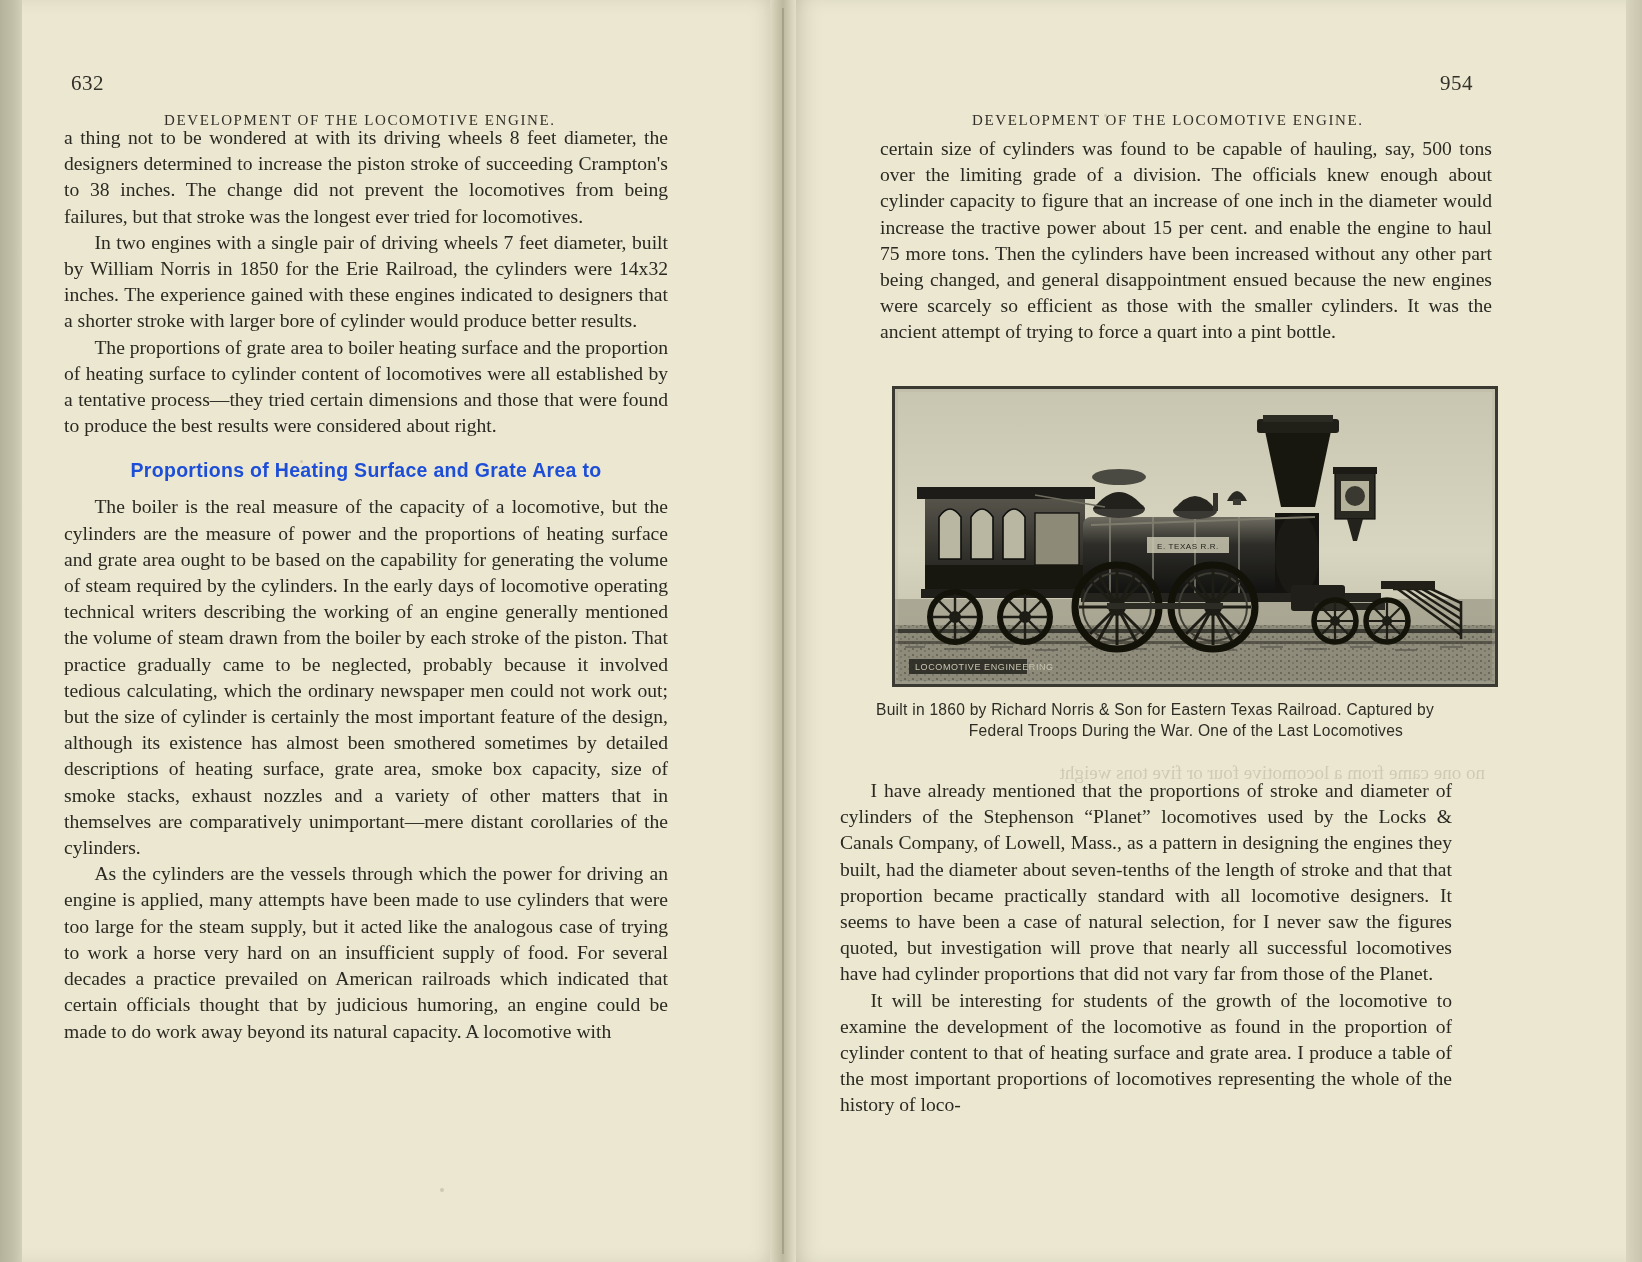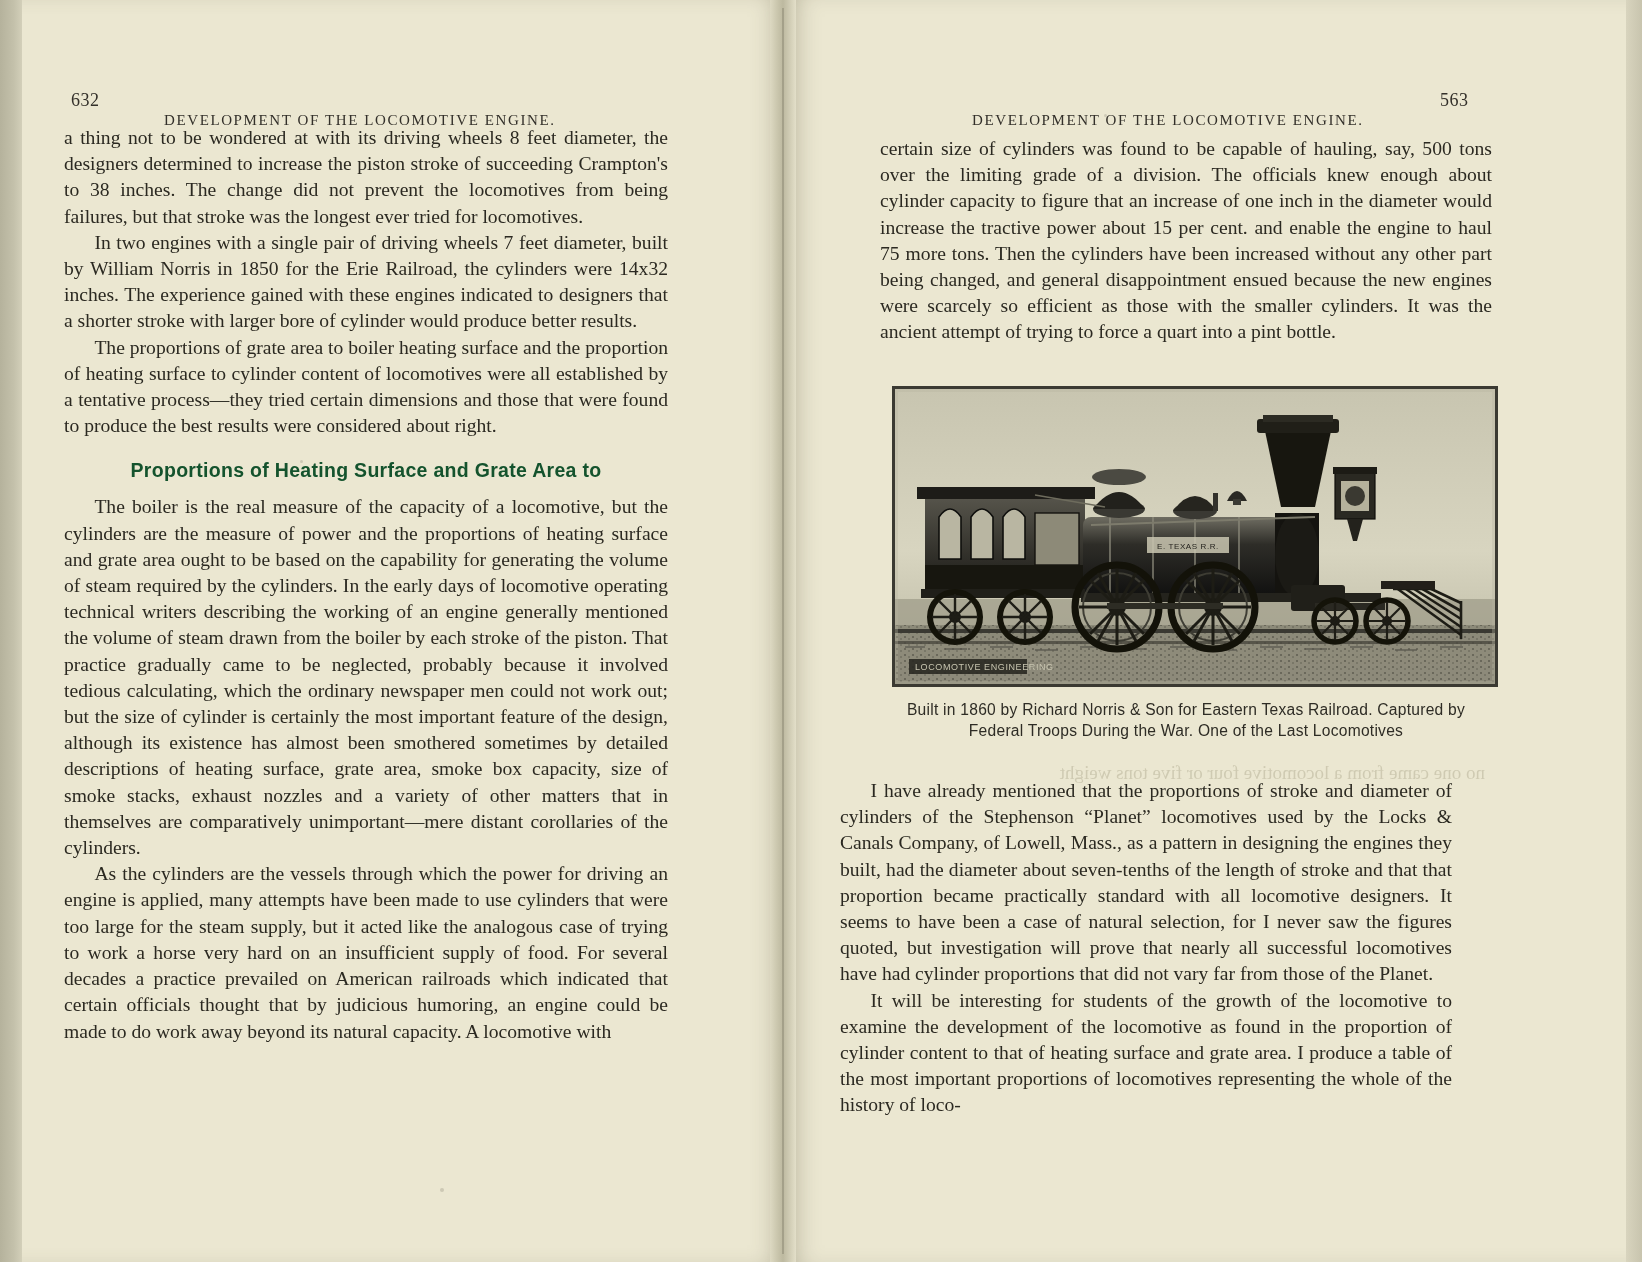--- a/index.html
+++ b/index.html
@@ -58,22 +58,22 @@
     text-transform: uppercase;
     color: #33302a;
     white-space: nowrap;
     margin-top: 28px;
   }
   .runhead-left  { left: 164px; }
   .runhead-right { left: 972px; }
 
   .folio {
     position: absolute;
-    top: 90px;
-    font-size: 18px;
+    top: 71px;
+    font-size: 21px;
     color: #33302a;
     letter-spacing: .5px;
   }
   .folio-left  { left: 71px; }
   .folio-right { left: 1440px; }
 
   .body {
     position: absolute;
     font-size: 19.6px;
     line-height: 26.2px;
@@ -89,21 +89,21 @@
   .right-bot  { top: 778px; left: 840px; width: 612px; }
 
   .subhead {
     margin: 18px 0 10px 0;
     font-family: "Liberation Sans", sans-serif;
     font-weight: bold;
     font-size: 19.5px;
     line-height: 27px;
     text-align: center;
     letter-spacing: .3px;
-    color: #14532d;
+    color: #1d4ed8;
   }
   .subhead span { display: block; }
 
   
   .figure {
     position: absolute;
     top: 386px;
     left: 892px;
     width: 600px;
     height: 295px;
@@ -116,21 +116,21 @@
     position: absolute;
     top: 700px;
     left: 876px;
     width: 620px;
     font-family: "Liberation Sans", sans-serif;
     font-size: 15.6px;
     line-height: 20.5px;
     color: #2e2c25;
     letter-spacing: .25px;
   }
-  .caption .l1 { text-align: center; }
+  .caption .l1 { text-align: left; }
   .caption .l2, .caption .l3 { text-align: center; }
 
   
   .ghost {
     position: absolute;
     left: 885px;
     width: 600px;
     font-size: 19px;
     line-height: 26px;
     color: #b9b49a;
@@ -169,21 +169,21 @@
 
     <div class="subhead">
       <span>Proportions of Heating Surface and Grate Area to</span>
     </div>
 
     <p>The boiler is the real measure of the capacity of a locomotive, but the cylinders are the measure of power and the proportions of heating surface and grate area ought to be based on the capability for generating the volume of steam required by the cylinders. In the early days of locomotive operating technical writers describing the working of an engine generally mentioned the volume of steam drawn from the boiler by each stroke of the piston.  That practice gradually came to be neglected, probably because it involved tedious calculating, which the ordinary newspaper men could not work out; but the size of cylinder is certainly the most important feature of the design, although its existence has almost been smothered sometimes by detailed descriptions of heating surface, grate area, smoke box capacity, size of smoke stacks, exhaust nozzles and a variety of other matters that in themselves are comparatively unimportant—mere distant corollaries of the cylinders.</p>
     <p>As the cylinders are the vessels through which the power for driving an engine is applied, many attempts have been made to use cylinders that were too large for the steam supply, but it acted like the analogous case of trying to work a horse very hard on an insufficient supply of food.  For several decades a practice prevailed on American railroads which indicated that certain officials thought that by judicious humoring, an engine could be made to do work away beyond its natural capacity.  A locomotive with</p>
   </div>
 
   <div class="runhead runhead-right">DEVELOPMENT OF THE LOCOMOTIVE ENGINE.</div>
-  <div class="folio folio-right">563</div>
+  <div class="folio folio-right">954</div>
 
   <div class="body right-top">
     <p class="first">certain size of cylinders was found to be capable of hauling, say, 500 tons over the limiting grade of a division.  The officials knew enough about cylinder capacity to figure that an increase of one inch in the diameter would increase the tractive power about 15 per cent. and enable the engine to haul 75 more tons.  Then the cylinders have been increased without any other part being changed, and general disappointment ensued because the new engines were scarcely so efficient as those with the smaller cylinders. It was the ancient attempt of trying to force a quart into a pint bottle.</p>
   </div>
 
   <div class="figure">
     <div class="fig-inner">
       <svg viewBox="0 0 600 295" width="600" height="295" preserveAspectRatio="none">
         <defs>
           <linearGradient id="sky" x1="0" y1="0" x2="0" y2="1">

